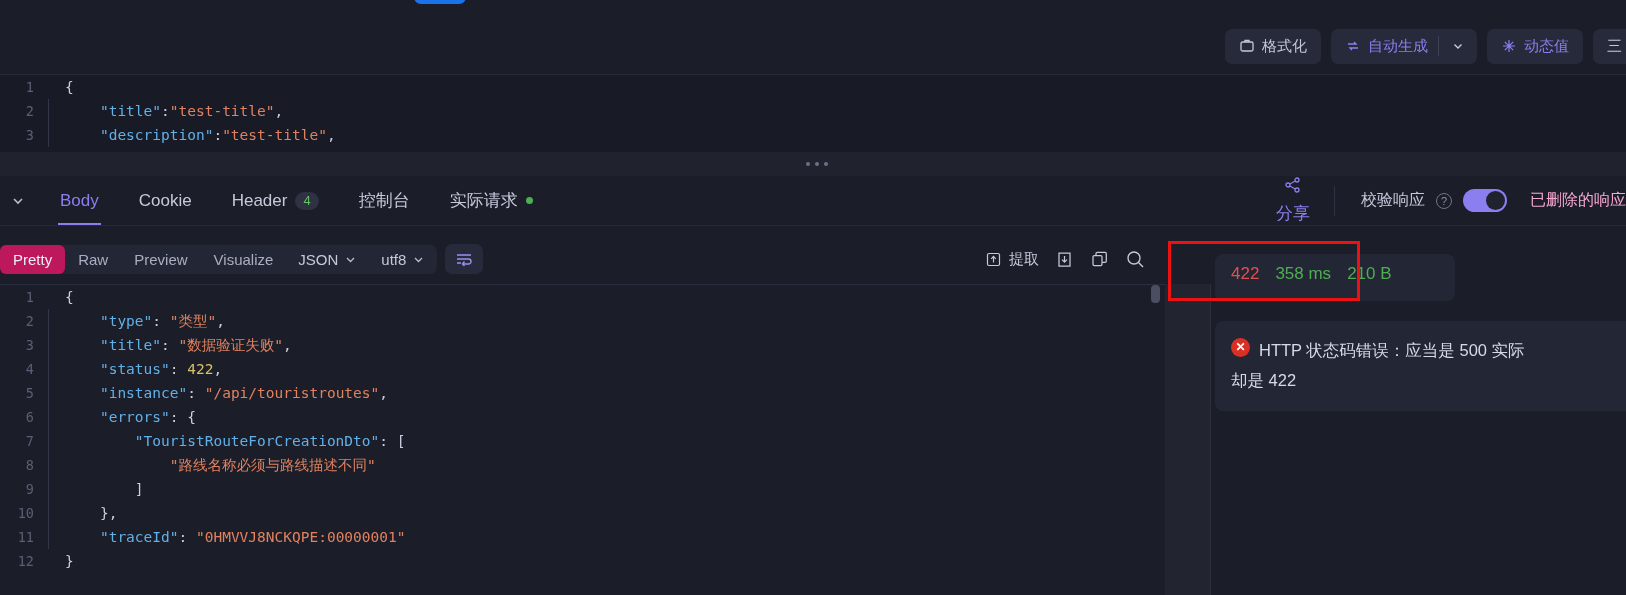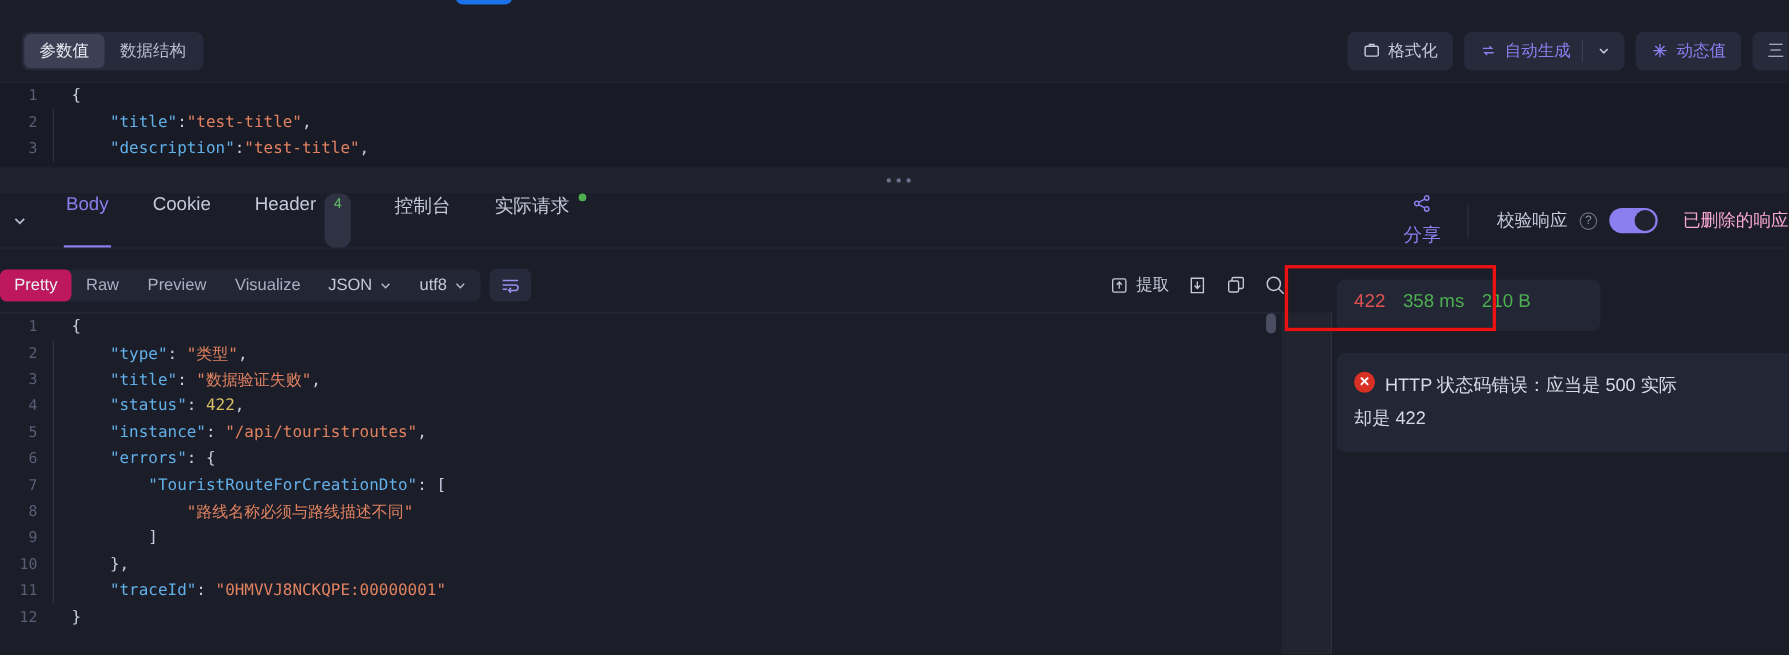--- a/index.html
+++ b/index.html
@@ -85,21 +85,21 @@
   .dot { width: 4px; height: 4px; border-radius: 50%; background: #6b7089; }
 
   
   .tabbar {
     position: absolute; left: 0; top: 176px; width: 1626px; height: 50px;
     background: #1b1d29; border-bottom: 1px solid #262938;
     display: flex; align-items: center;
   }
   .collapse-caret { padding: 0 14px 0 10px; display:flex; align-items:center; cursor: pointer; }
   .tab {
-    position: relative; height: 49px; display: flex; gap: 8px;
+    position: relative; height: 49px; display: flex; align-items: center; gap: 8px;
     padding: 0 20px; font-size: 17px; color: #c5c9da; cursor: pointer; white-space: nowrap;
   }
   .tab.active { color: #8b7ff0; }
   .tab.active::after {
     content: ""; position: absolute; left: 18px; right: 18px; bottom: 0;
     height: 2px; background: #8b7ff0;
   }
   .badge {
     background: #2e3243; color: #64bf6a; font-size: 13px;
     border-radius: 9px; padding: 1px 8px; line-height: 16px;
@@ -140,21 +140,21 @@
   }
   .fmt.active { background: #be185d; color: #eceef6; }
   .dropdown {
     display: flex; align-items: center; gap: 6px; padding: 6px 12px;
     font-size: 15px; color: #c5c9da; cursor: pointer;
   }
   .wrap-btn {
     margin-left: 8px; background: #272a3a; border-radius: 7px;
     padding: 7px 10px; display: flex; align-items: center; cursor: pointer;
   }
-  .fmt-right { margin-left: auto; display: flex; align-items: center; gap: 16px; padding-right: 0; text-align: right; }
+  .fmt-right { margin-left: auto; display: flex; align-items: center; gap: 16px; padding-right: 24px; text-align: right; }
   .fmt-action {
     display: flex; align-items: center; gap: 7px; font-size: 15px; color: #c5c9da; cursor: pointer;
   }
 
   
   .resp-editor {
     position: absolute; left: 0; top: 284px; width: 1165px; height: 311px;
     background: #1b1d29; border-top: 1px solid #2a2d3d; overflow: hidden;
   }
   .resp-editor .cline { height: 24px; }
@@ -202,24 +202,20 @@
   }
 </style>
 </head>
 <body>
 
 <div class="root">
 
   <div class="top-pill"></div>
 
   <div class="toolbar-top">
-    <div class="seg-group">
-      <div class="seg active">参数值</div>
-      <div class="seg">数据结构</div>
-    </div>
 
     <div class="toolbar-right">
       <div class="tbtn">
         <span class="ico">
           <svg width="16" height="16" viewBox="0 0 16 16" fill="none" stroke="#c5c9da" stroke-width="1.3">
             <rect x="2" y="4" width="12" height="9" rx="1.5"></rect>
             <path d="M6 4 V2.5 h4 V4"></path>
           </svg>
         </span>
         <span>格式化</span>

